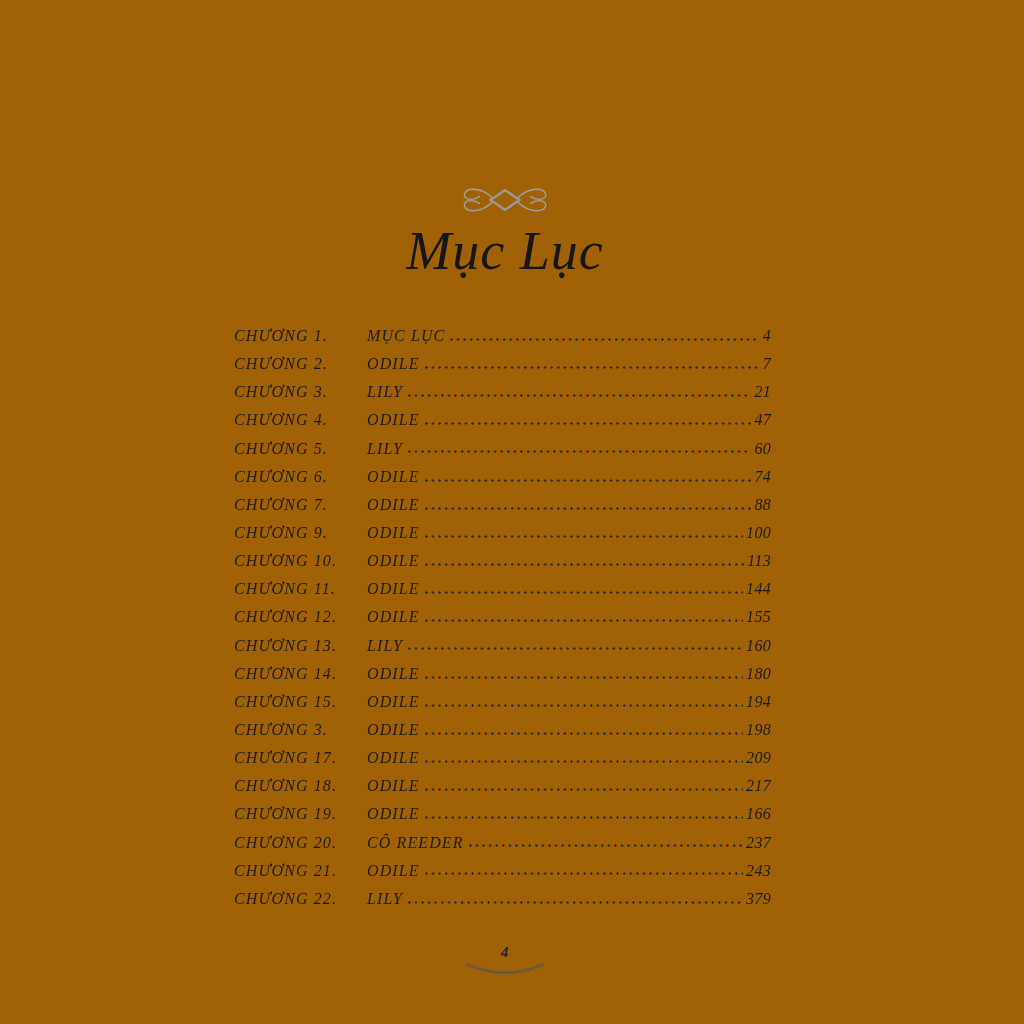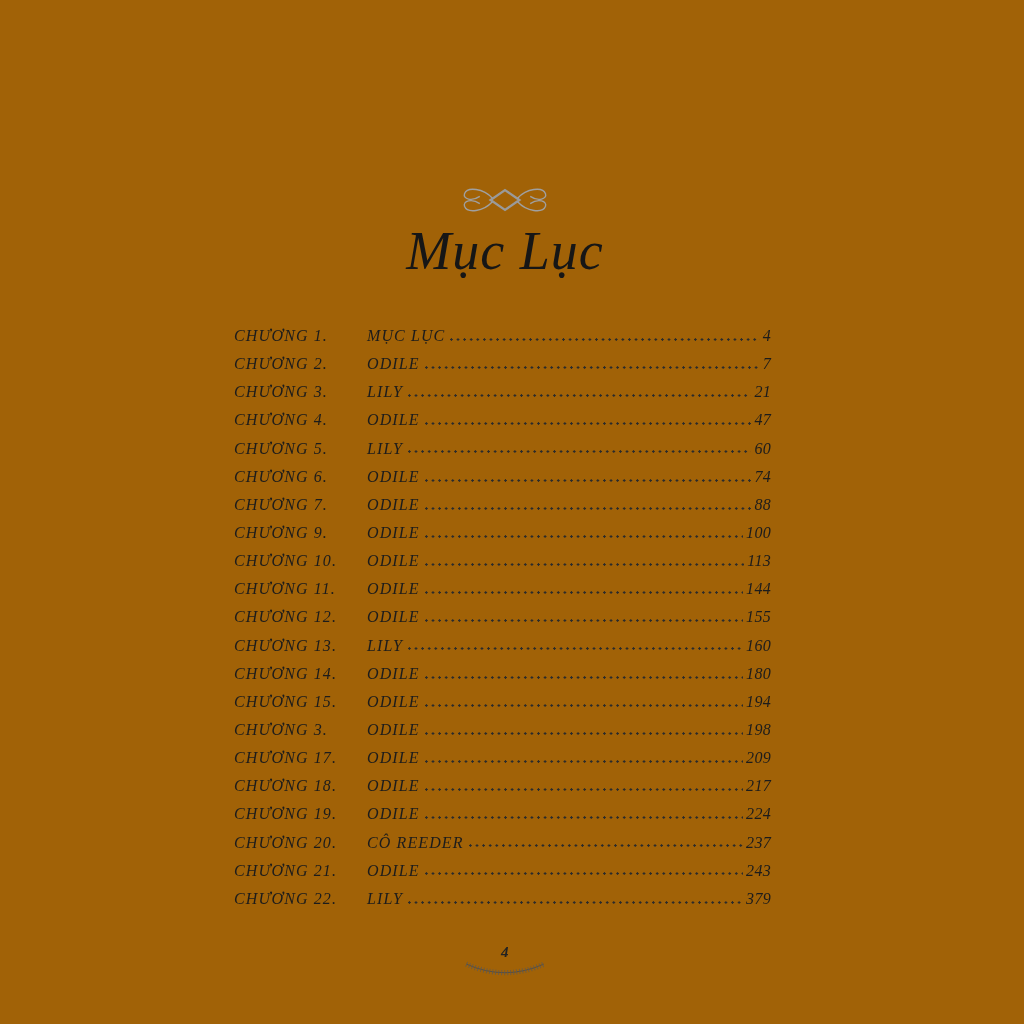--- a/index.html
+++ b/index.html
@@ -225,21 +225,21 @@
     <span class="toc-chapter-label">CHƯƠNG 18.</span>
     <span class="toc-chapter-title">ODILE</span>
     <span class="toc-leader"></span>
     <span class="toc-page-number">217</span>
   </div>
 
   <div class="toc-row">
     <span class="toc-chapter-label">CHƯƠNG 19.</span>
     <span class="toc-chapter-title">ODILE</span>
     <span class="toc-leader"></span>
-    <span class="toc-page-number">224</span>
+    <span class="toc-page-number">166</span>
   </div>
 
   <div class="toc-row">
     <span class="toc-chapter-label">CHƯƠNG 20.</span>
     <span class="toc-chapter-title">CÔ REEDER</span>
     <span class="toc-leader"></span>
     <span class="toc-page-number">237</span>
   </div>
 
   <div class="toc-row">

